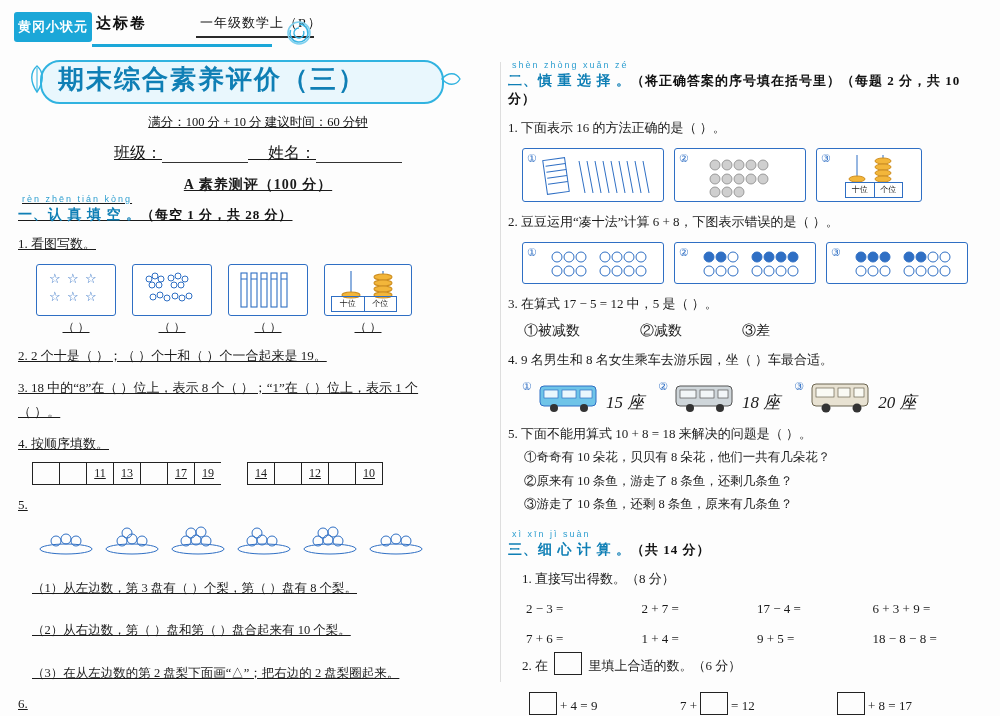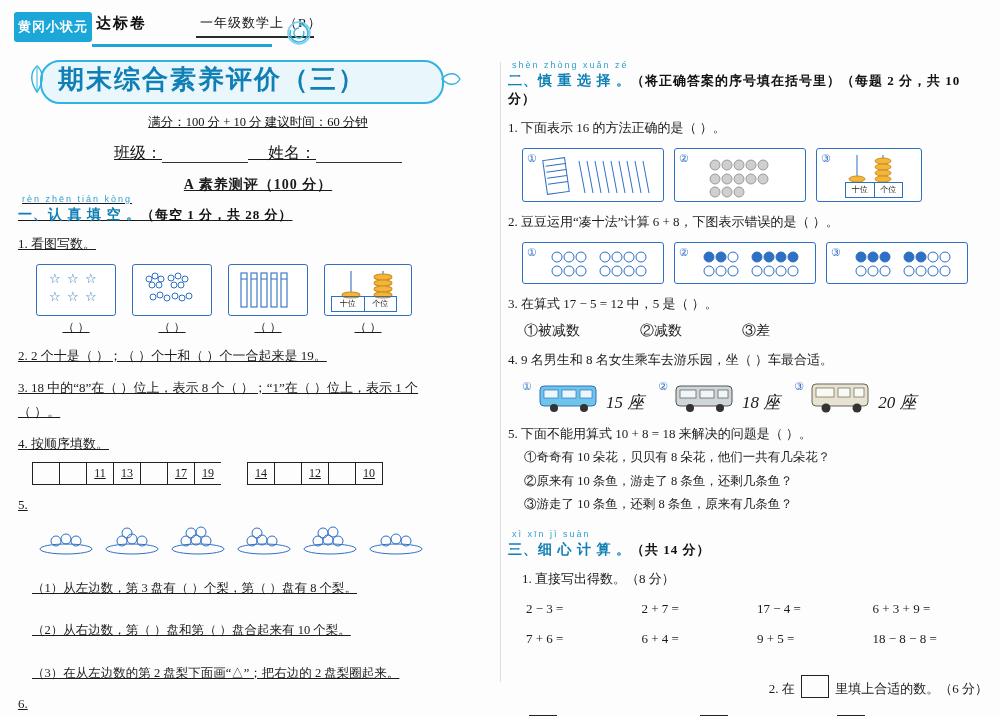--- a/index.html
+++ b/index.html
@@ -559,26 +559,26 @@
       <span>三、细 心 计 算 。</span><span class="score">（共 14 分）</span>
     </div>
 
     <div class="q" style="margin-left:14px;">1. 直接写出得数。（8 分）</div>
     <div class="calc">
       <span>2 − 3 =</span>
       <span>2 + 7 =</span>
       <span>17 − 4 =</span>
       <span>6 + 3 + 9 =</span>
       <span>7 + 6 =</span>
-      <span>6 + 4 =</span>
+      <span>1 + 4 =</span>
       <span>9 + 5 =</span>
       <span>18 − 8 − 8 =</span>
     </div>
 
-    <div class="q" style="margin-left:14px;margin-top:28px;text-align:right;">
+    <div class="q" style="margin-left:14px;margin-top:5px;">
       <span>2. 在</span>
       <span class="fillbox"></span>
       <span>里填上合适的数。（6 分）</span>
     </div>
 
     <div class="fillrow">
       <div><span class="fillbox"></span><span>+ 4 = 9</span></div>
       <div><span>7 +</span><span class="fillbox"></span><span>= 12</span></div>
       <div><span class="fillbox"></span><span>+ 8 = 17</span></div>
 

